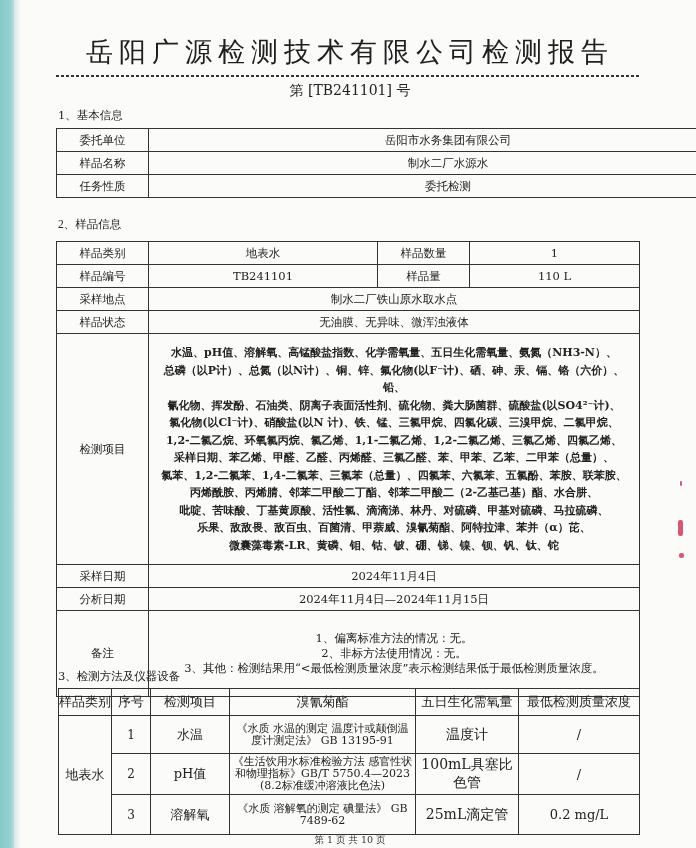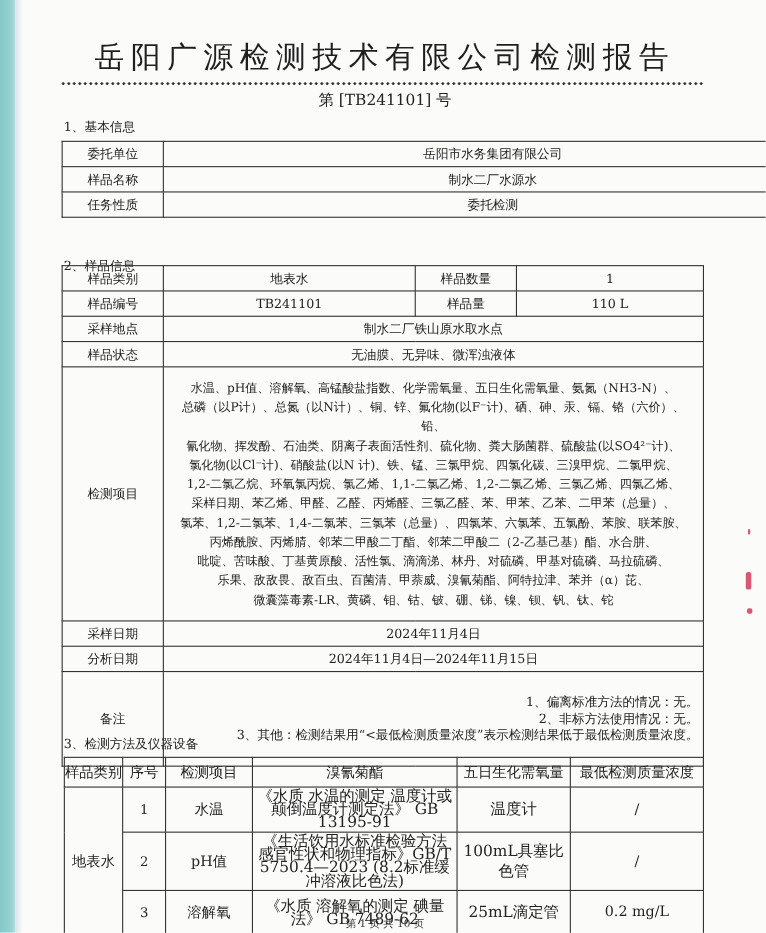--- a/index.html
+++ b/index.html
@@ -38,26 +38,26 @@
   }
   table { border-collapse:collapse; position:absolute; }
   td, th {
     border:1.2px solid #333; text-align:center; vertical-align:middle;
     font-size:11.5px; font-weight:normal; color:#222; padding:0;
   }
   .t1 { left:56px; top:128px; width:692px; }
   .t1 td { height:22px; }
   .t2 { left:56px; top:241px; width:584px; }
   .t2 td { height:22px; }
-  .items-cell { padding:10px 6px !important; line-height:17.5px; font-size:11px !important; }
-  .note-cell { text-align:right; padding:20px 4px !important; line-height:15px; }
+  .items-cell { padding:10px 6px !important; line-height:17.5px; font-size:11px !important;font-weight:bold; }
+  .note-cell { text-align:center; padding:20px 4px !important; line-height:15px; }
   .t3 { left:58px; top:688px; width:582px; }
   .t3 th { height:26px; font-size:13px; }
   .t3 td.item { font-size:13px; }
-  .t3 td.method { font-size:14px; line-height:12px; padding:2px;margin-left:44px; }
+  .t3 td.method { font-size:11px; line-height:12px; padding:2px;margin-left:44px; }
   .t3 td.instr { font-size:14px; }
   .t3 td.lim { font-size:13px; }
   .t3 td.seq { font-size:12px; }
   .t3 td.cat { font-size:13px; }
   .footer {
     position:absolute; left:55px; top:834px; width:590px; text-align:center;
     font-size:9.5px; color:#333;
   }
 </style>
 </head>
@@ -89,21 +89,21 @@
     <td>样品名称</td>
     <td>制水二厂水源水</td>
   </tr>
   <tr>
     <td>任务性质</td>
     <td>委托检测</td>
   </tr>
 </tbody>
   </table>
 
-<div class="section-title" style="top:234px;">2、样品信息</div>
+<div class="section-title" style="top:217px;font-family:Liberation Serif, serif;">2、样品信息</div>
 <table class="t2">
   <colgroup>
       <col style="width:92px">
       <col style="width:229px">
       <col style="width:92px">
       <col>
     </colgroup>
   <tbody>
       <tr>
     <td>样品类别</td>

